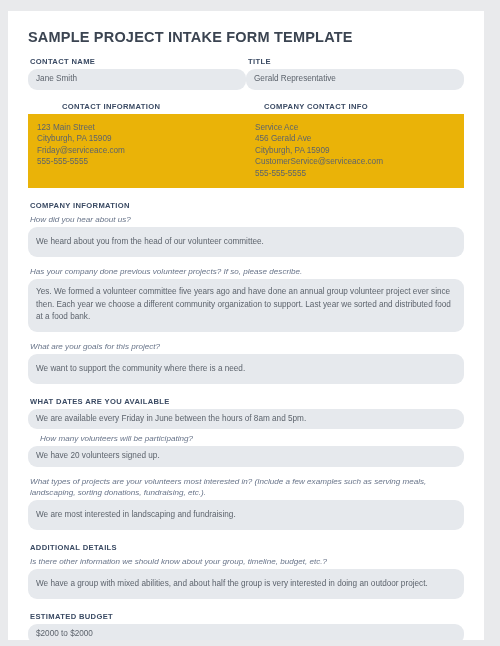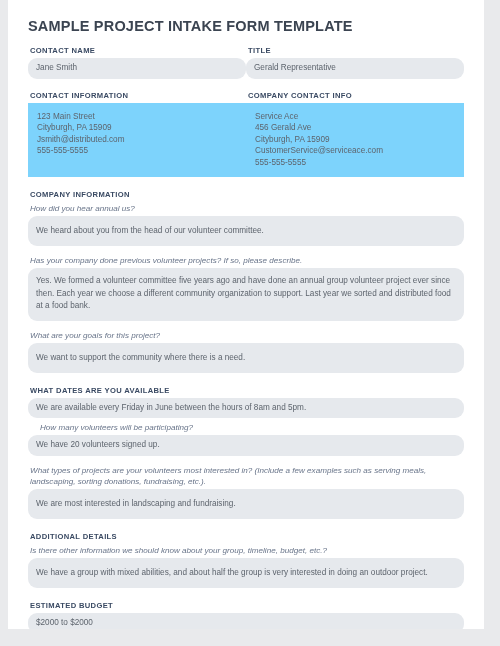--- a/index.html
+++ b/index.html
@@ -11,21 +11,21 @@
     width: 500px;
     height: 646px;
     overflow: hidden;
     font-family: "Liberation Sans", sans-serif;
     -webkit-font-smoothing: antialiased;
   }
 
   .page {
     position: absolute;
     left: 8px;
-    top: 0;
+    top: 11px;
     width: 476px;
     height: 629px;
     background: #ffffff;
     box-sizing: border-box;
     padding: 18px 20px 0 20px;
     overflow: hidden;
   }
 
   .doc-title {
     font-size: 14.5px;
@@ -74,31 +74,31 @@
 
   
   .two-col {
     display: grid;
     grid-template-columns: 1fr 1fr;
     column-gap: 0;
   }
   .two-col .label { padding-left: 2px; }
 
   .addr-box {
-    background: #7dd3fc;
+    background: #eab308;
     color: #5d646d;
     font-size: 8.2px;
     line-height: 11.6px;
     padding: 8px 9px 9px 9px;
     min-height: 56px;
     box-sizing: border-box;
   }
   .addr-box div { white-space: nowrap; }
 
-  .section-head { margin-top: 9px; }
+  .section-head { margin-top: 9px; margin-left: 32px; }
 </style>
 </head>
 <body>
 
 <div class="page">
 
   <div class="doc-title">SAMPLE PROJECT INTAKE FORM TEMPLATE</div>
 
   <div class="two-col">
     <div class="label">CONTACT NAME</div>
@@ -110,35 +110,35 @@
   </div>
 
   <div class="two-col section-head">
     <div class="label">CONTACT INFORMATION</div>
     <div class="label">COMPANY CONTACT INFO</div>
   </div>
   <div class="two-col">
     <div class="addr-box">
       <div>123 Main Street</div>
       <div>Cityburgh, PA 15909</div>
-      <div>Jsmith@distributed.com</div>
+      <div>Friday@serviceace.com</div>
       <div>555-555-5555</div>
     </div>
     <div class="addr-box">
       <div>Service Ace</div>
       <div>456 Gerald Ave</div>
       <div>Cityburgh, PA 15909</div>
       <div>CustomerService@serviceace.com</div>
       <div>555-555-5555</div>
     </div>
   </div>
 
   <div class="spacer-10"></div>
   <div class="label">COMPANY INFORMATION</div>
-  <div class="question">How did you hear annual us?</div>
+  <div class="question">How did you hear about us?</div>
   <div class="field answer tall">We heard about you from the head of our volunteer committee.</div>
 
   <div class="spacer-8"></div>
   <div class="question">Has your company done previous volunteer projects? If so, please describe.</div>
   <div class="field multi">Yes. We formed a volunteer committee five years ago and have done an annual group volunteer project ever since then. Each year we choose a different community organization to support. Last year we sorted and distributed food at a food bank.</div>
 
   <div class="spacer-8"></div>
   <div class="question">What are your goals for this project?</div>
   <div class="field answer tall">We want to support the community where there is a need.</div>
 

